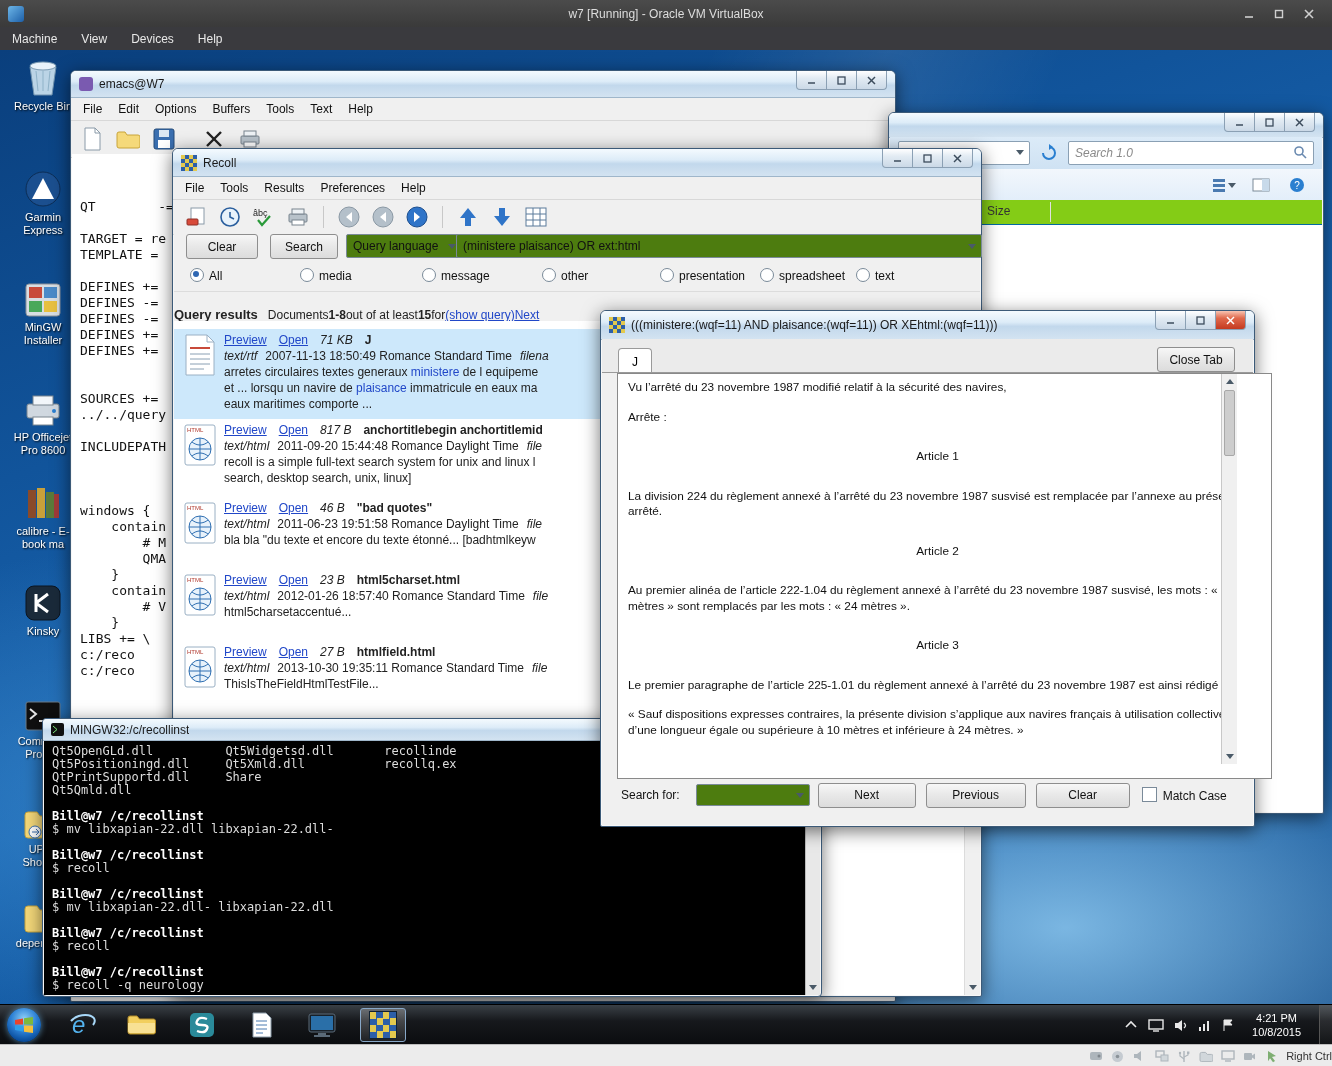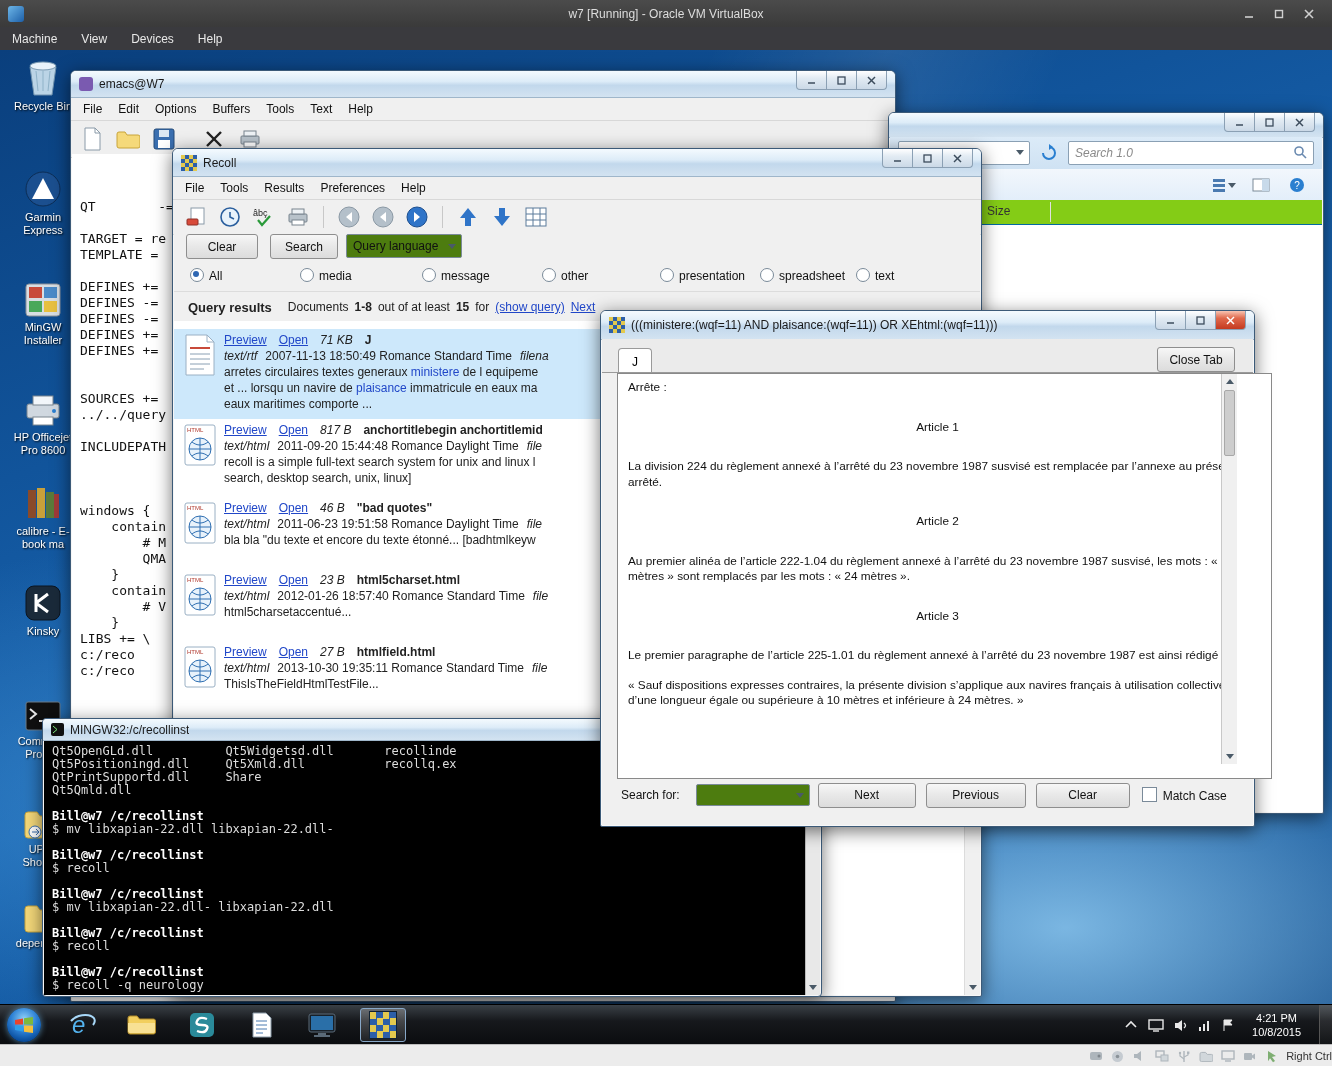--- a/index.html
+++ b/index.html
@@ -62,21 +62,21 @@
   .rc-tools{height:34px;background:#f0f0f0;border-bottom:1px solid #d8d8d8;display:flex;align-items:center;gap:8px;padding:0 10px;}
   .tico{width:26px;height:26px;display:flex;align-items:center;justify-content:center;}
   .tsep{width:1px;height:22px;background:#c8c8c8;margin:0 4px;}
   .btn{height:23px;display:flex;align-items:center;justify-content:center;font-size:12px;color:#111;background:linear-gradient(#f7f7f7,#e9e9e9 45%,#dcdcdc);border:1px solid #8e8e8e;border-radius:3px;}
   .combo{background:#4d7c0f;border:1px solid #7a8a99;border-radius:2px;display:flex;align-items:center;font-size:12px;color:#111;padding:0 6px;position:relative;}
   .combo .car{position:absolute;right:5px;top:50%;margin-top:-2px;}
   .radio{width:12px;height:12px;border-radius:50%;border:1px solid #7a8a99;background:#fff;display:inline-block;vertical-align:-2px;margin-right:5px;}
   .radio.sel::after{content:"";display:block;width:6px;height:6px;margin:2px;border-radius:50%;background:#2f67b2;}
   .rc-filt{position:absolute;left:1px;right:1px;top:112px;height:30px;background:#f0f0f0;font-size:12px;color:#111;}
   .rc-filt .fi{position:absolute;top:7px;white-space:nowrap;}
-  .rc-head{position:absolute;left:1px;right:1px;top:142px;height:30px;background:#f0f0f0;border-top:1px solid #dcdcdc;border-bottom:1px solid #cfcfcf;display:flex;align-items:center;padding:0 14px;font-size:12px;color:#222;gap:6px;}
+  .rc-head{position:absolute;left:1px;right:1px;top:142px;height:30px;background:#f0f0f0;border-top:1px solid #dcdcdc;border-bottom:1px solid #cfcfcf;display:flex;align-items:flex-end;padding:0 0;font-size:12px;color:#222;}
   .rc-head b{font-size:13px;margin-right:10px;}
   .link{color:#2147c8;text-decoration:underline;cursor:pointer;}
   .rc-list{position:absolute;left:1px;right:16px;top:172px;bottom:1px;background:#fff;overflow:hidden;padding-top:8px;}
   .rc-scroll{position:absolute;right:1px;top:172px;bottom:1px;width:15px;background:#f0f0f0;border-left:1px solid #dcdcdc;}
   .thumb{position:absolute;left:2px;right:2px;background:#cdcdcd;border:1px solid #a8a8a8;border-radius:2px;}
   .sbarrow{position:absolute;left:0;right:0;height:15px;display:flex;align-items:center;justify-content:center;}
   .rrow{display:flex;padding:3px 6px 3px 10px;font-size:12px;color:#222;}
   .rrow.sel{background:#cde8fb;}
   .ricon{flex:0 0 40px;padding-top:2px;}
   .rtxt{line-height:16px;}
@@ -521,20 +521,24 @@
           </span>
       </div>
 
       <div style="position:absolute;left:1px;right:1px;top:82px;height:30px;background:#f0f0f0;">
         <div class="btn" style="position:absolute;left:12px;top:3px;width:70px;">Clear</div>
         <div class="btn" style="position:absolute;left:96px;top:3px;width:66px;">Search</div>
         <div class="combo" style="position:absolute;left:172px;top:3px;width:102px;height:22px;">
           <span>Query language</span>
           <span class="caret car"></span>
         </div>
+        <div class="combo" style="position:absolute;left:282px;top:3px;width:512px;height:22px;">
+          <span>(ministere plaisance) OR ext:html</span>
+          <span class="caret car"></span>
+        </div>
       </div>
 
       <div class="rc-filt">
         <span class="fi" style="left:16px;"><span class="radio sel"></span><span>All</span></span>
         <span class="fi" style="left:126px;"><span class="radio"></span><span>media</span></span>
         <span class="fi" style="left:248px;"><span class="radio"></span><span>message</span></span>
         <span class="fi" style="left:368px;"><span class="radio"></span><span>other</span></span>
         <span class="fi" style="left:486px;"><span class="radio"></span><span>presentation</span></span>
         <span class="fi" style="left:586px;"><span class="radio"></span><span>spreadsheet</span></span>
         <span class="fi" style="left:682px;"><span class="radio"></span><span>text</span></span>
@@ -716,20 +720,21 @@
               </svg>
             </div>
         </div>
       </div>
       <div class="pv-tabbar">
         <div class="pv-tab">J</div>
         <div class="btn pv-closetab">Close Tab</div>
         <div style="position:absolute;left:0;right:0;bottom:0;height:1px;background:#9a9a9a;"></div>
       </div>
       <div class="pv-text">
+        <p>Vu l’arrêté du 23 novembre 1987 modifié relatif à la sécurité des navires,</p>
         <p>Arrête :</p>
         <p class="ctr">Article 1</p>
         <p>La division 224 du règlement annexé à l’arrêté du 23 novembre 1987 susvisé est remplacée par l’annexe au présent arrêté.</p>
         <p class="ctr">Article 2</p>
         <p>Au premier alinéa de l’article 222-1.04 du règlement annexé à l’arrêté du 23 novembre 1987 susvisé, les mots : « 25 mètres » sont remplacés par les mots : « 24 mètres ».</p>
         <p class="ctr">Article 3</p>
         <p>Le premier paragraphe de l’article 225-1.01 du règlement annexé à l’arrêté du 23 novembre 1987 est ainsi rédigé :</p>
         <p>« Sauf dispositions expresses contraires, la présente division s’applique aux navires français à utilisation collective d’une longueur égale ou supérieure à 10 mètres et inférieure à 24 mètres. »</p>
       </div>
       <div class="pv-scroll">

